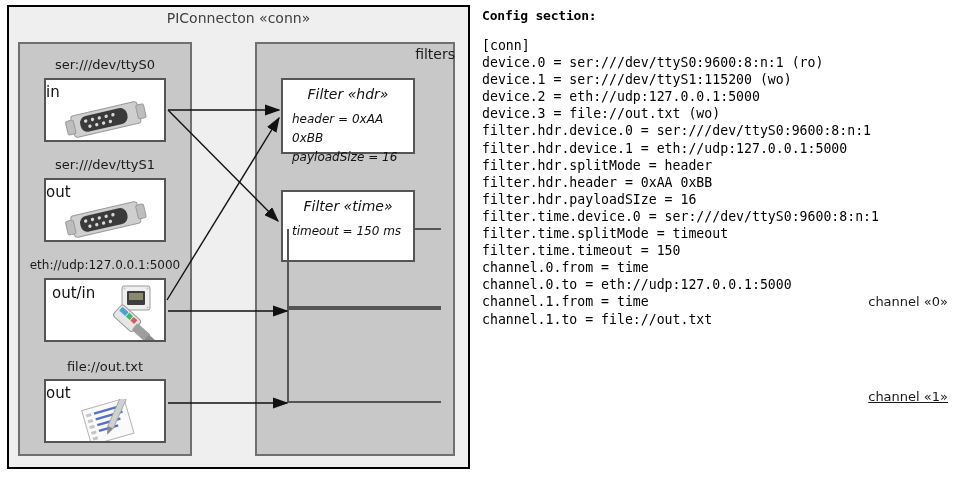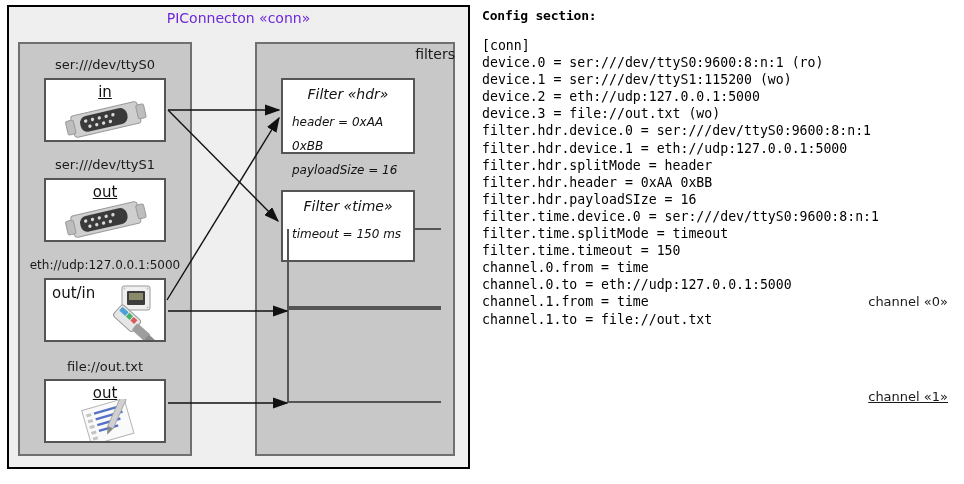--- a/index.html
+++ b/index.html
@@ -10,21 +10,21 @@
   }
   .abs{position:absolute;}
 
   
   #outer-box{
     left:7px;top:5px;width:463px;height:464px;
     background:#efefef;border:2px solid #000;box-sizing:border-box;
   }
   #outer-title{
     left:7px;top:10px;width:463px;text-align:center;
-    font-size:14px;color:#6d28d9;
+    font-size:14px;color:#404040;
   }
 
   
   .panel{
     background:#c8c8c8;border:2px solid #707070;box-sizing:border-box;
   }
   #devices-panel{left:18px;top:42px;width:174px;height:414px;}
   #filters-panel{left:255px;top:42px;width:200px;height:414px;}
   #filters-title{
     left:255px;top:46px;width:200px;text-align:right;
@@ -37,34 +37,34 @@
     width:174px;left:18px;
   }
   .dev-card{
     left:44px;width:122px;height:64px;
     background:#fff;border:2px solid #555;box-sizing:border-box;
     overflow:hidden;
   }
   .dev-card .card-text{
     position:absolute;font-size:15px;color:#111;line-height:1;
   }
-  .ct-center{left:0;right:0;top:5px;text-align:center;text-decoration:underline;}
+  .ct-center{left:0;right:0;top:5px;}
   .ct-left{left:6px;top:6px;text-align:left;font-size:16px;}
 
   
   .filter-card{
     background:#fff;border:2px solid #555;box-sizing:border-box;font-style:italic;
   }
   .filter-title{
     position:absolute;left:0;right:0;top:6px;text-align:center;
     font-size:14px;color:#111;
   }
   .filter-props{
     position:absolute;left:9px;top:30px;right:4px;
-    font-size:12px;color:#111;line-height:24px;
+    font-size:12px;color:#111;line-height:19px;
   }
   #filter-hdr{left:281px;top:78px;width:134px;height:76px;}
   #filter-time{left:281px;top:190px;width:134px;height:72px;}
 
   
   .chan-box{
     border:2px solid #555;box-sizing:border-box;background:transparent;
   }
   #chan0-box{left:287px;top:229px;width:154px;height:79px;
              border-top:none;border-right:none;}

